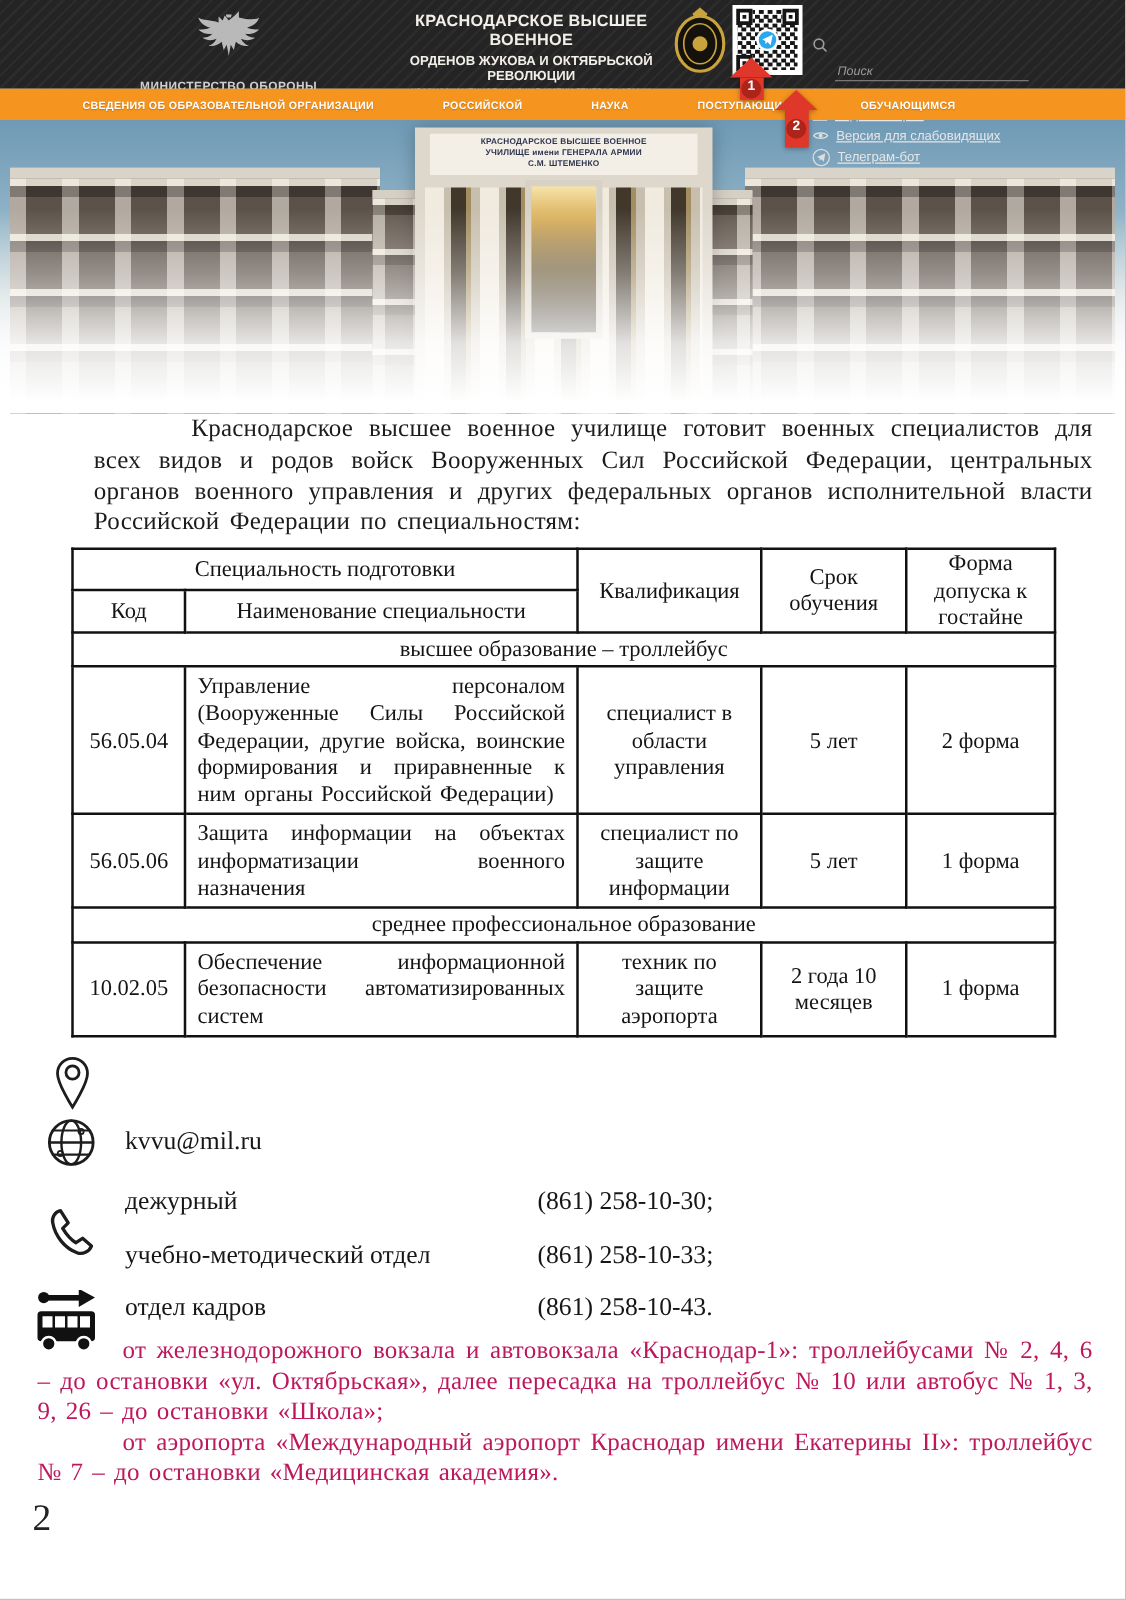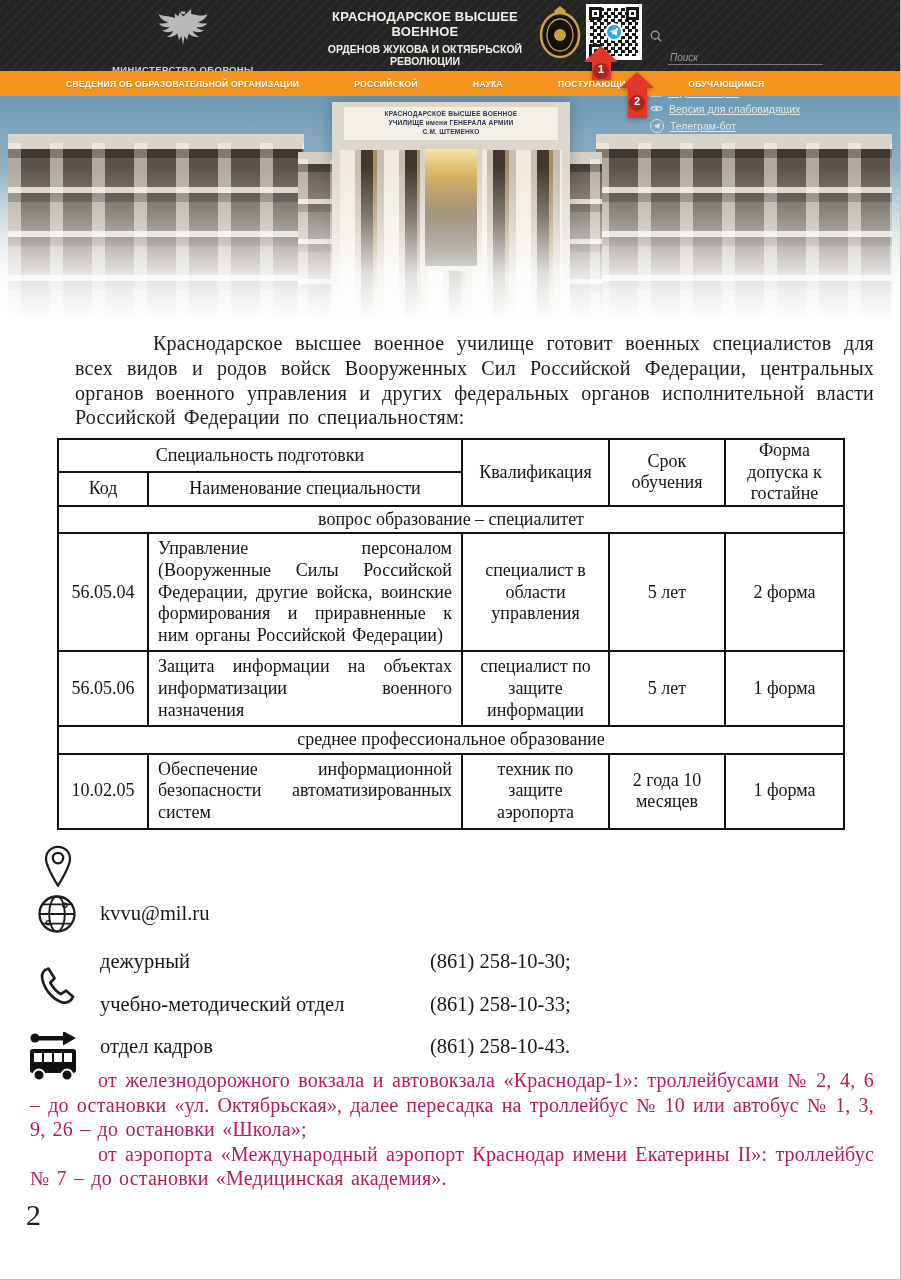--- a/index.html
+++ b/index.html
@@ -254,21 +254,21 @@
       <th colspan="2">Специальность подготовки</th>
       <th rowspan="2">Квалификация</th>
       <th rowspan="2" style="padding:0 14px">Срок обучения</th>
       <th rowspan="2" style="padding:0 12px">Форма допуска к гостайне</th>
     </tr>
     <tr>
       <th>Код</th>
       <th>Наименование специальности</th>
     </tr>
     <tr class="section">
-      <td colspan="5">вопрос образование – специалитет</td>
+      <td colspan="5">высшее образование – троллейбус</td>
     </tr>
     <tr>
       <td>56.05.04</td>
       <td class="name-cell">Управление персоналом (Вооруженные Силы Российской Федерации, другие войска, воинские формирования и приравненные к ним органы Российской Федерации)</td>
       <td>специалист в области управления</td>
       <td>5 лет</td>
       <td>2 форма</td>
     </tr>
     <tr>
       <td>56.05.06</td>

